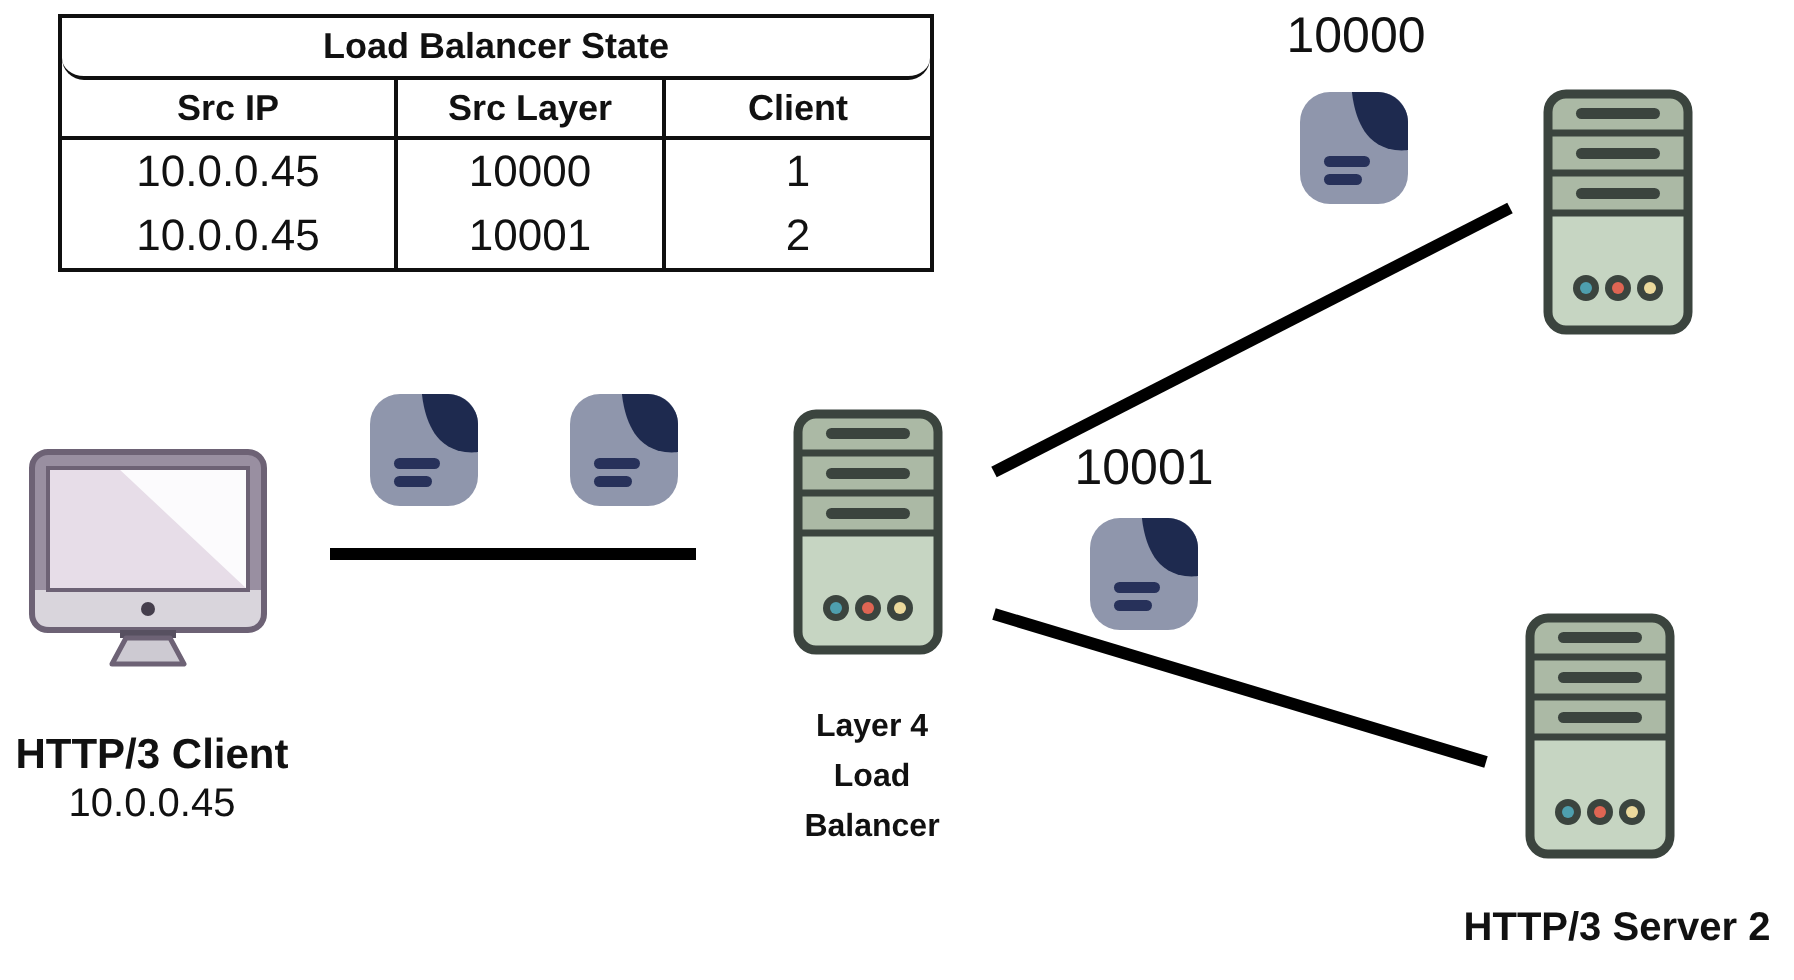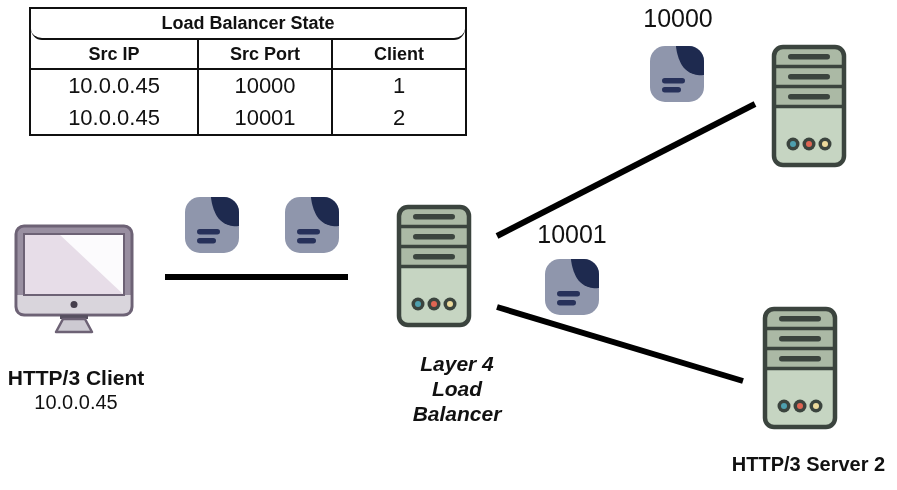--- a/index.html
+++ b/index.html
@@ -21,21 +21,21 @@
   .w3{flex:1;}
   .tbl-body{display:flex;height:64px;}
   .bcol{display:flex;flex-direction:column;box-sizing:border-box;}
   .cell{height:32px;display:flex;align-items:center;justify-content:center;font-size:22px;}
 
   
   .lbl{position:absolute;text-align:center;line-height:1.15;}
   .bold{font-weight:bold;}
   .client-label{left:0;top:366px;width:152px;font-size:21px;text-align:center;}
   .client-ip{left:0;top:391px;width:152px;font-size:20px;}
-  .lb-label{left:395px;top:351px;width:124px;font-size:21px;line-height:25px;white-space:pre-line;font-style:italic;}
+  .lb-label{left:374px;top:351px;width:124px;font-size:16px;line-height:25px;white-space:pre-line;}
   .s1-label{left:725px;top:180px;width:172px;font-size:20px;}
   .s2-label{left:720px;top:453px;width:177px;font-size:20px;text-align:center;}
   .port1-label{left:622px;top:4px;width:112px;font-size:25px;}
   .port2-label{left:516px;top:220px;width:112px;font-size:25px;}
 
   svg.icon{display:block;}
   .links{position:absolute;left:0;top:0;pointer-events:none;}
 </style>
 </head>
 <body>
@@ -83,21 +83,21 @@
   <svg class="links" width="897" height="490">
     <line x1="165" y1="277" x2="348" y2="277" stroke="#000000" stroke-width="6"></line>
     <line x1="497" y1="236" x2="755" y2="104" stroke="#000000" stroke-width="6"></line>
     <line x1="497" y1="307" x2="743" y2="381" stroke="#000000" stroke-width="6"></line>
   </svg>
 
   <div class="tbl">
     <div class="tbl-title">Load Balancer State</div>
     <div class="tbl-head">
       <div class="hc w1">Src IP</div>
-      <div class="hc w2">Src Port</div>
+      <div class="hc w2">Src Layer</div>
       <div class="hc w3">Client</div>
     </div>
     <div class="tbl-body">
       <div class="bcol w1">
         <div class="cell">10.0.0.45</div>
         <div class="cell">10.0.0.45</div>
       </div>
       <div class="bcol w2">
         <div class="cell">10000</div>
         <div class="cell">10001</div>

